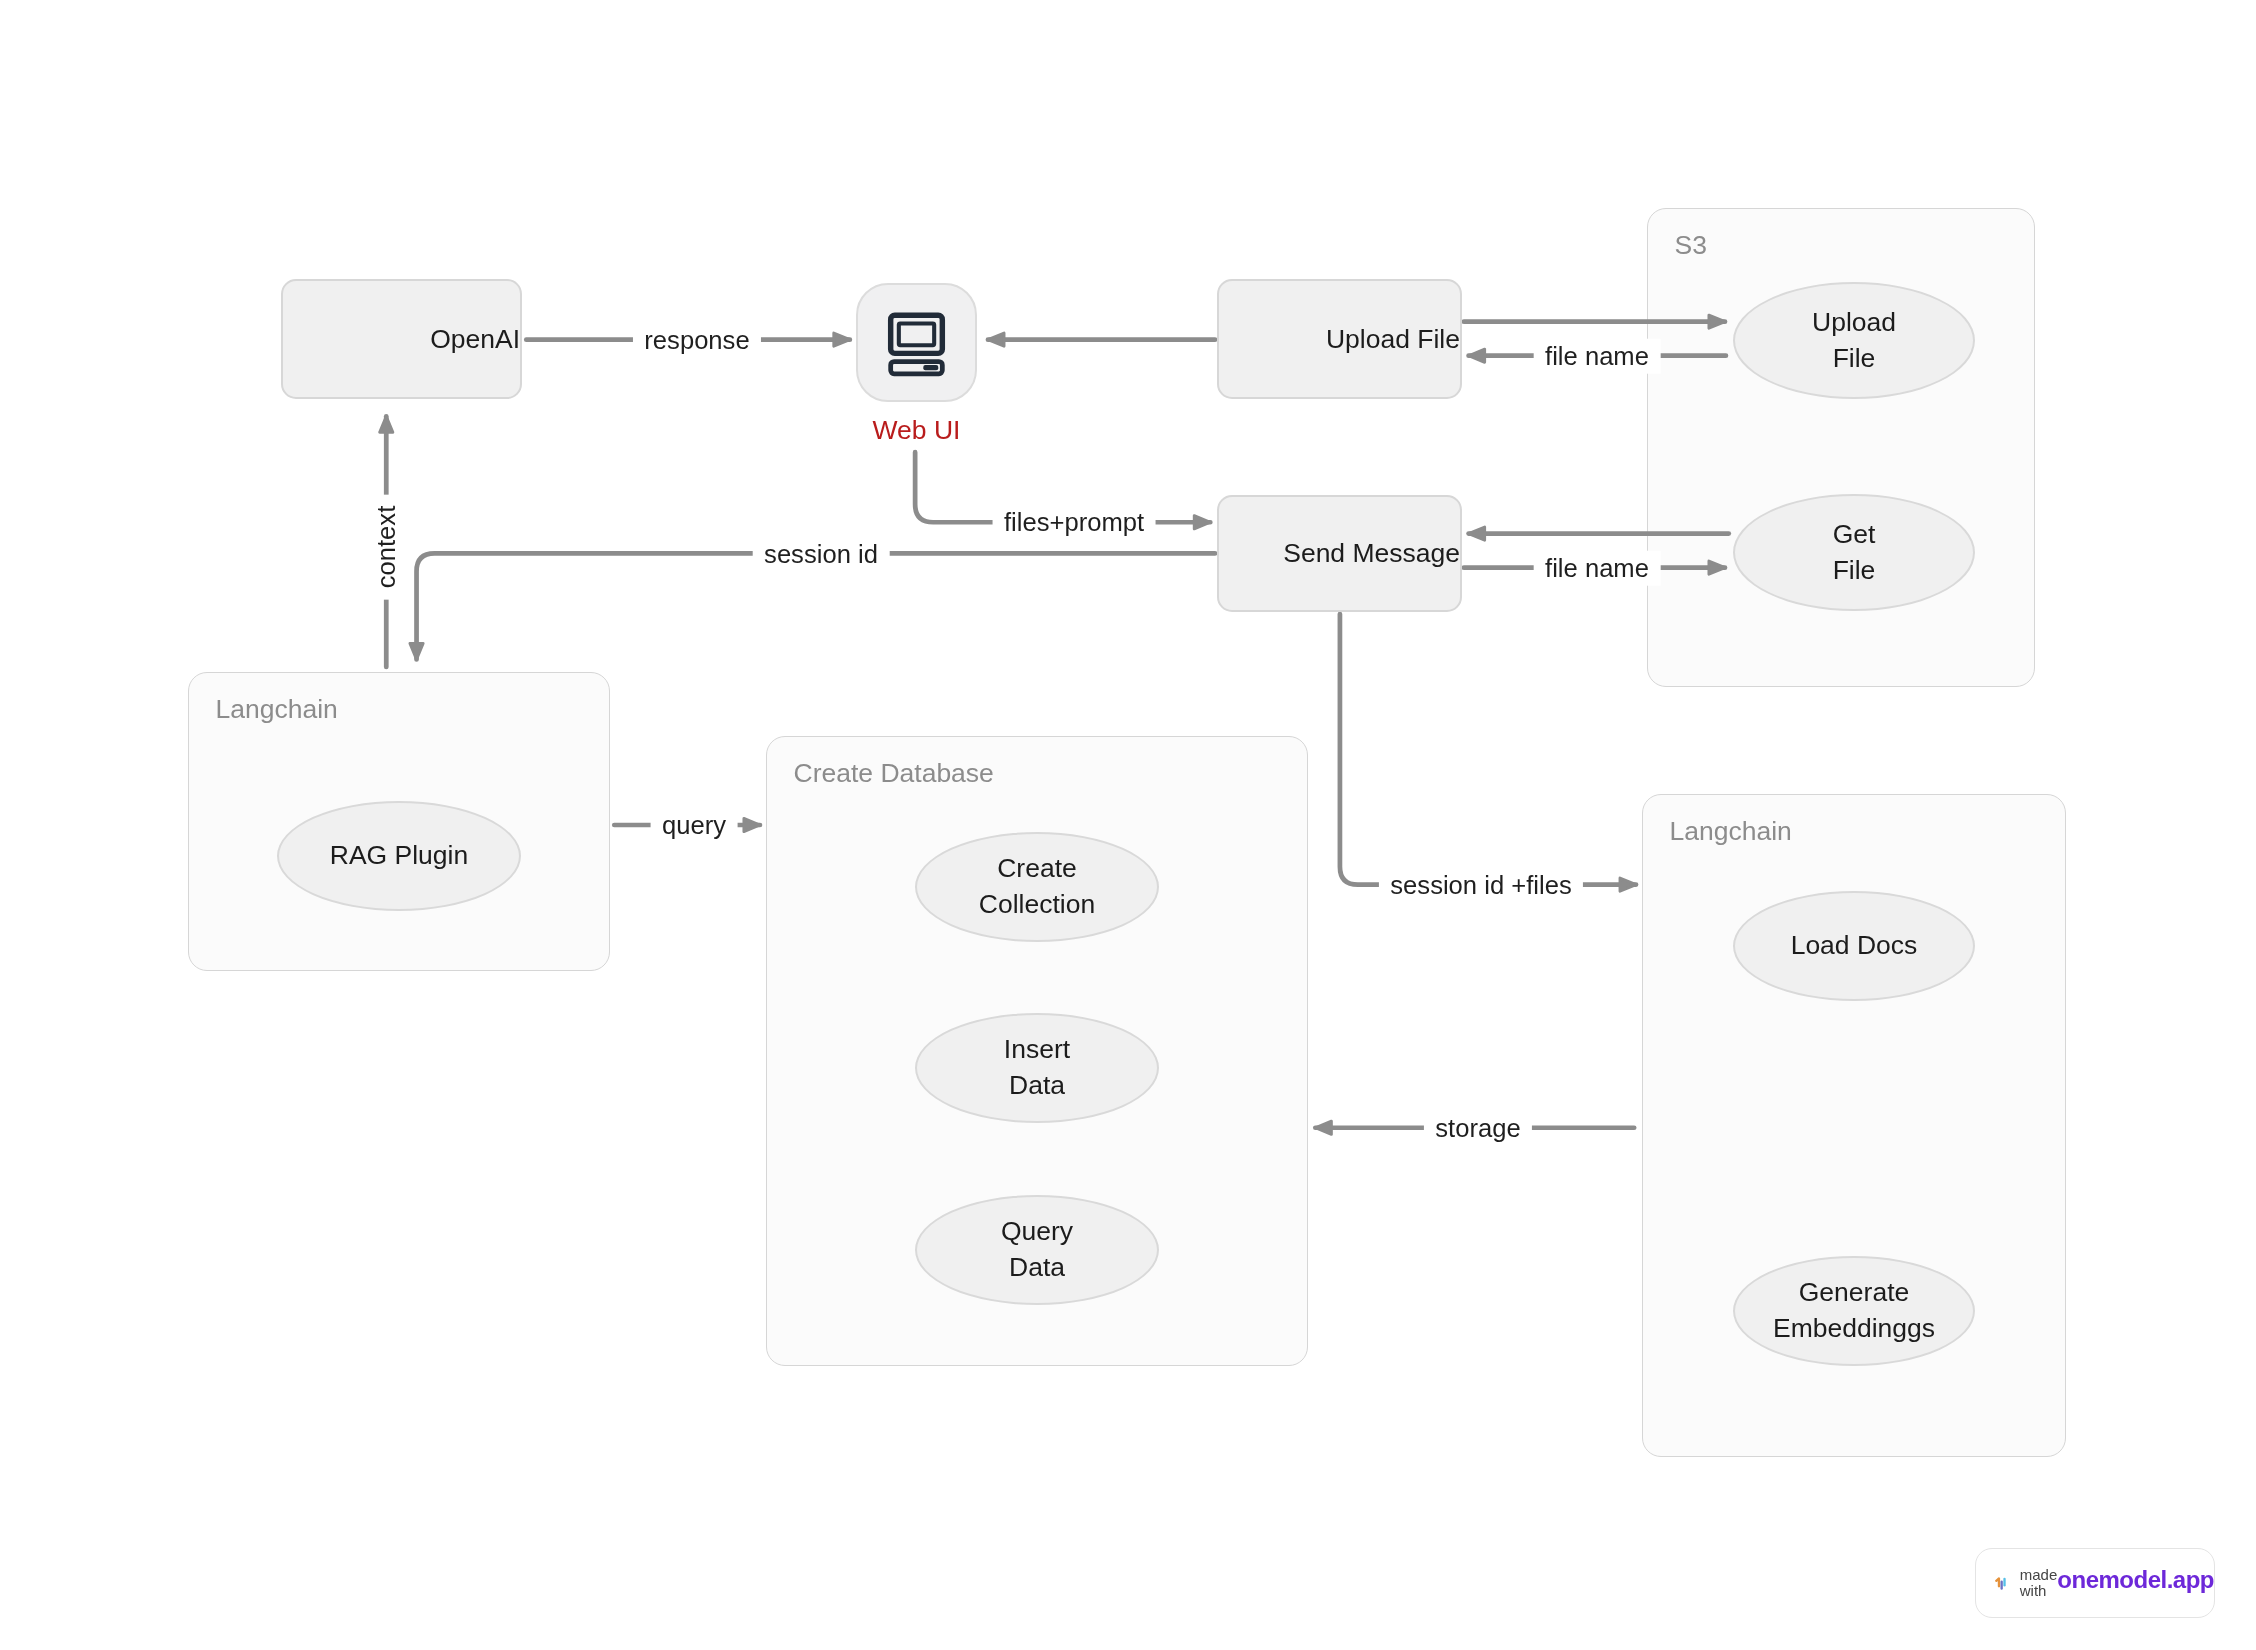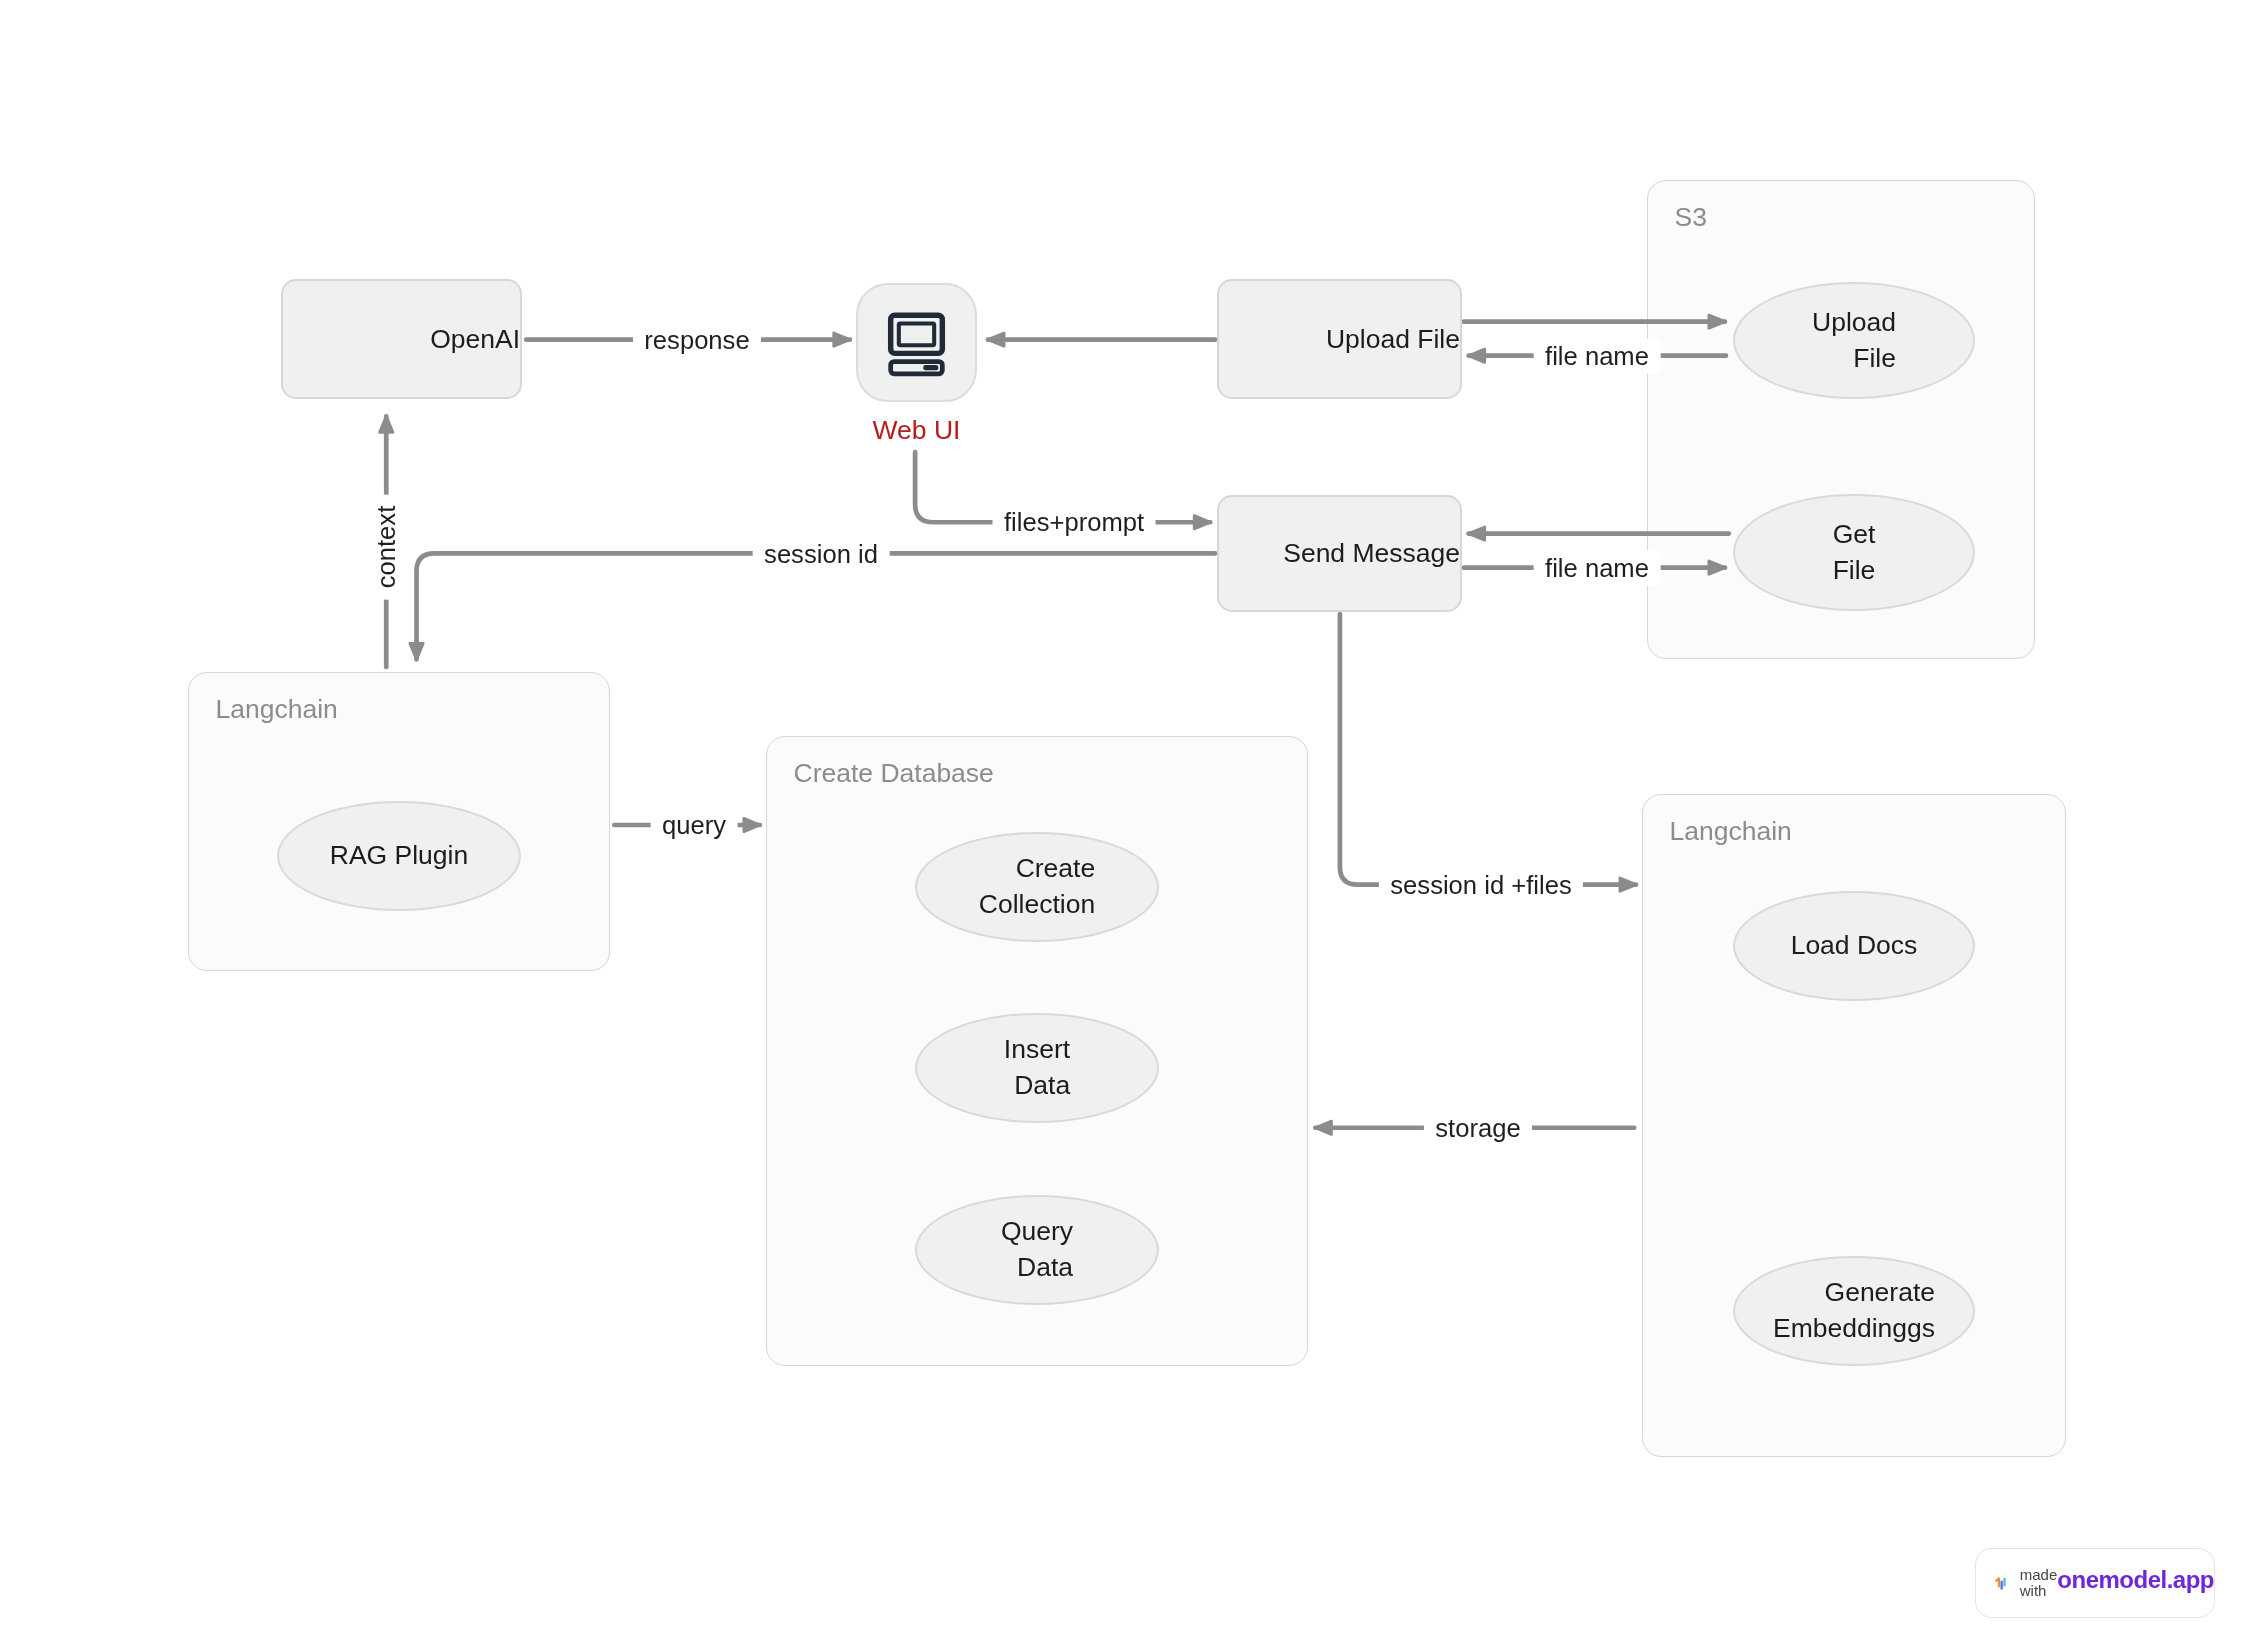--- a/index.html
+++ b/index.html
@@ -26,21 +26,21 @@
   
   .box{
     position:absolute;background:#f0f0f0;border:2.8px solid #d7d7d7;border-radius:15px;
     box-sizing:border-box;display:flex;align-items:center;justify-content:flex-end;
     font-size:26.5px;color:#1c1c1c;z-index:4;
   }
   
   .ellipse{
     position:absolute;background:#f0f0f0;border:2.8px solid #d9d9d9;border-radius:50%;
     box-sizing:border-box;display:flex;align-items:center;justify-content:center;
-    font-size:26.5px;color:#1c1c1c;text-align:right;line-height:1.35;z-index:4;
+    font-size:26.5px;color:#1c1c1c;text-align:center;line-height:1.35;z-index:4;
   }
   .ellipse .lbl{white-space:pre-line;}
   
   .squircle{
     position:absolute;left:856px;top:283px;width:121px;height:119px;
     background:#f0f0f1;border:2.8px solid #dcdcdc;border-radius:32px;box-sizing:border-box;
     display:flex;align-items:center;justify-content:center;z-index:4;
   }
   .nodelabel{
     position:absolute;left:840px;top:415px;width:153px;text-align:center;
@@ -54,21 +54,21 @@
   }
   .badge .txt{display:flex;flex-direction:row;line-height:1.1;}
   .badge .made{font-size:15px;color:#454545;}
   .badge .brand{font-size:24px;font-weight:bold;color:#6d28d9;letter-spacing:-0.5px;}
 </style>
 </head>
 <body>
 
 <div class="canvas">
 
-  <div class="container" style="left:1647px;top:180px;width:388px;height:479px;padding-left:40px;">
+  <div class="container" style="left:1647px;top:208px;width:388px;height:479px;padding-left:40px;">
     <div class="clabel">S3</div>
   </div>
   <div class="container" style="left:188px;top:672px;width:422px;height:299px;">
     <div class="clabel">Langchain</div>
   </div>
   <div class="container" style="left:766px;top:736px;width:542px;height:630px;">
     <div class="clabel">Create Database</div>
   </div>
   <div class="container" style="left:1642px;top:794px;width:424px;height:663px;">
     <div class="clabel">Langchain</div>

